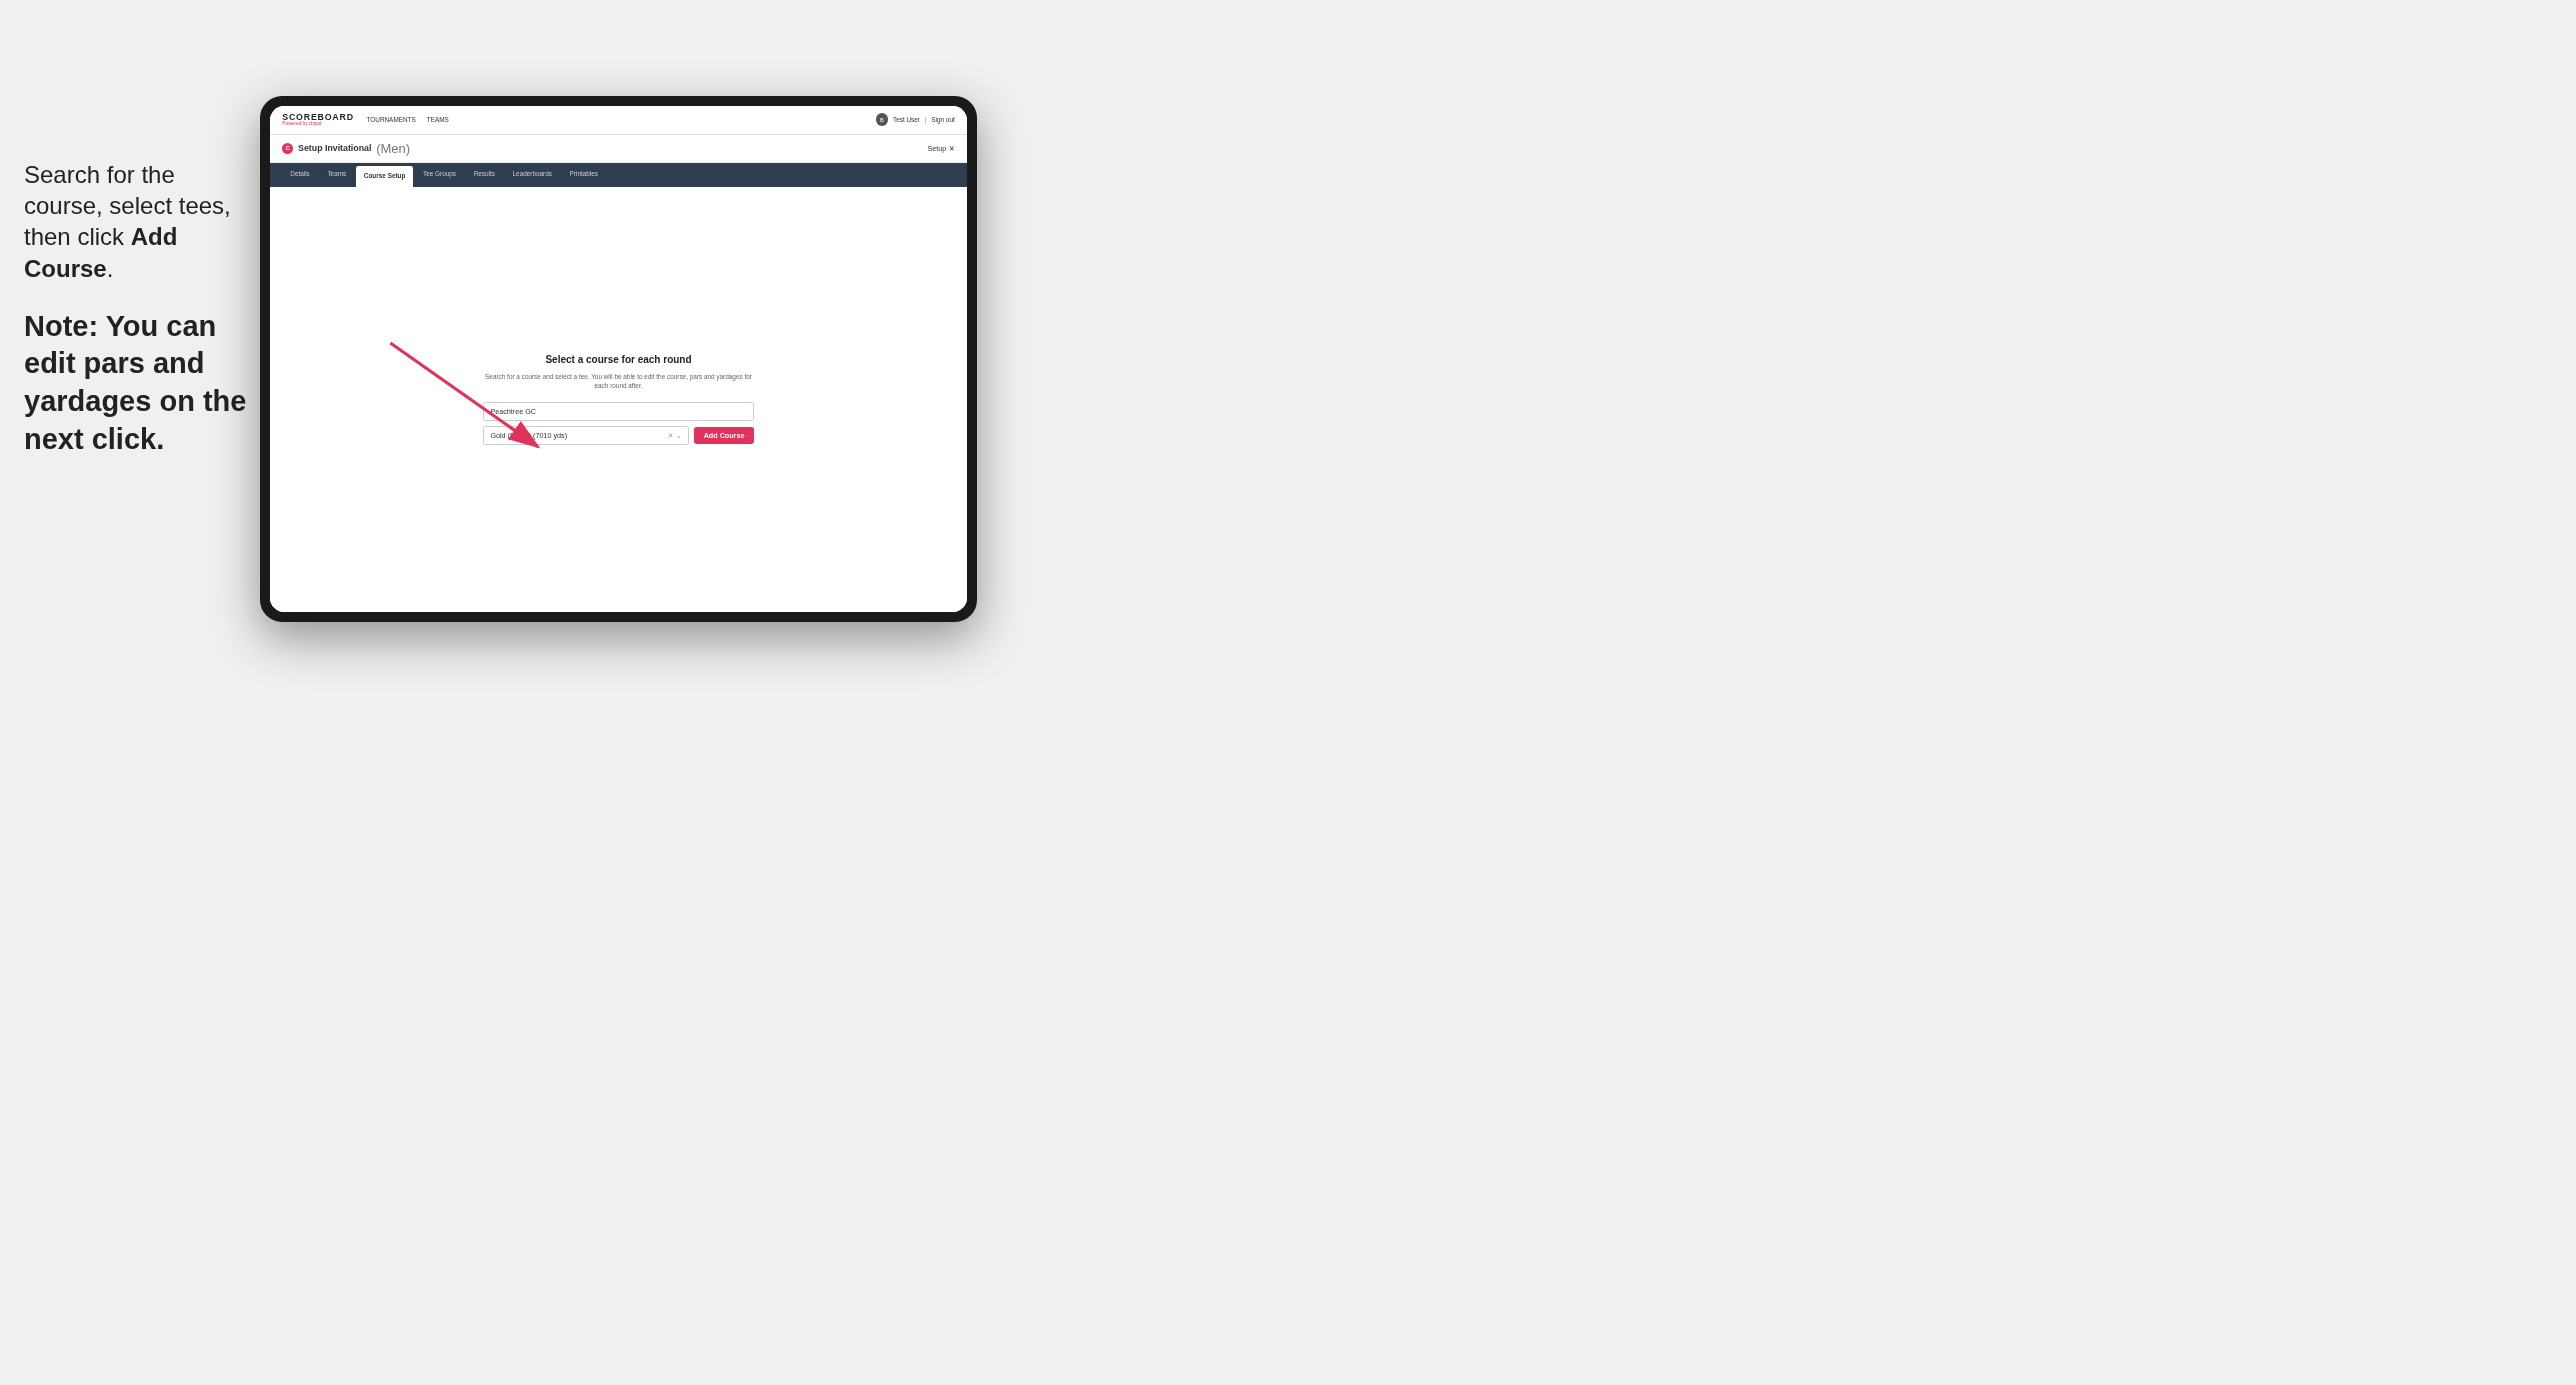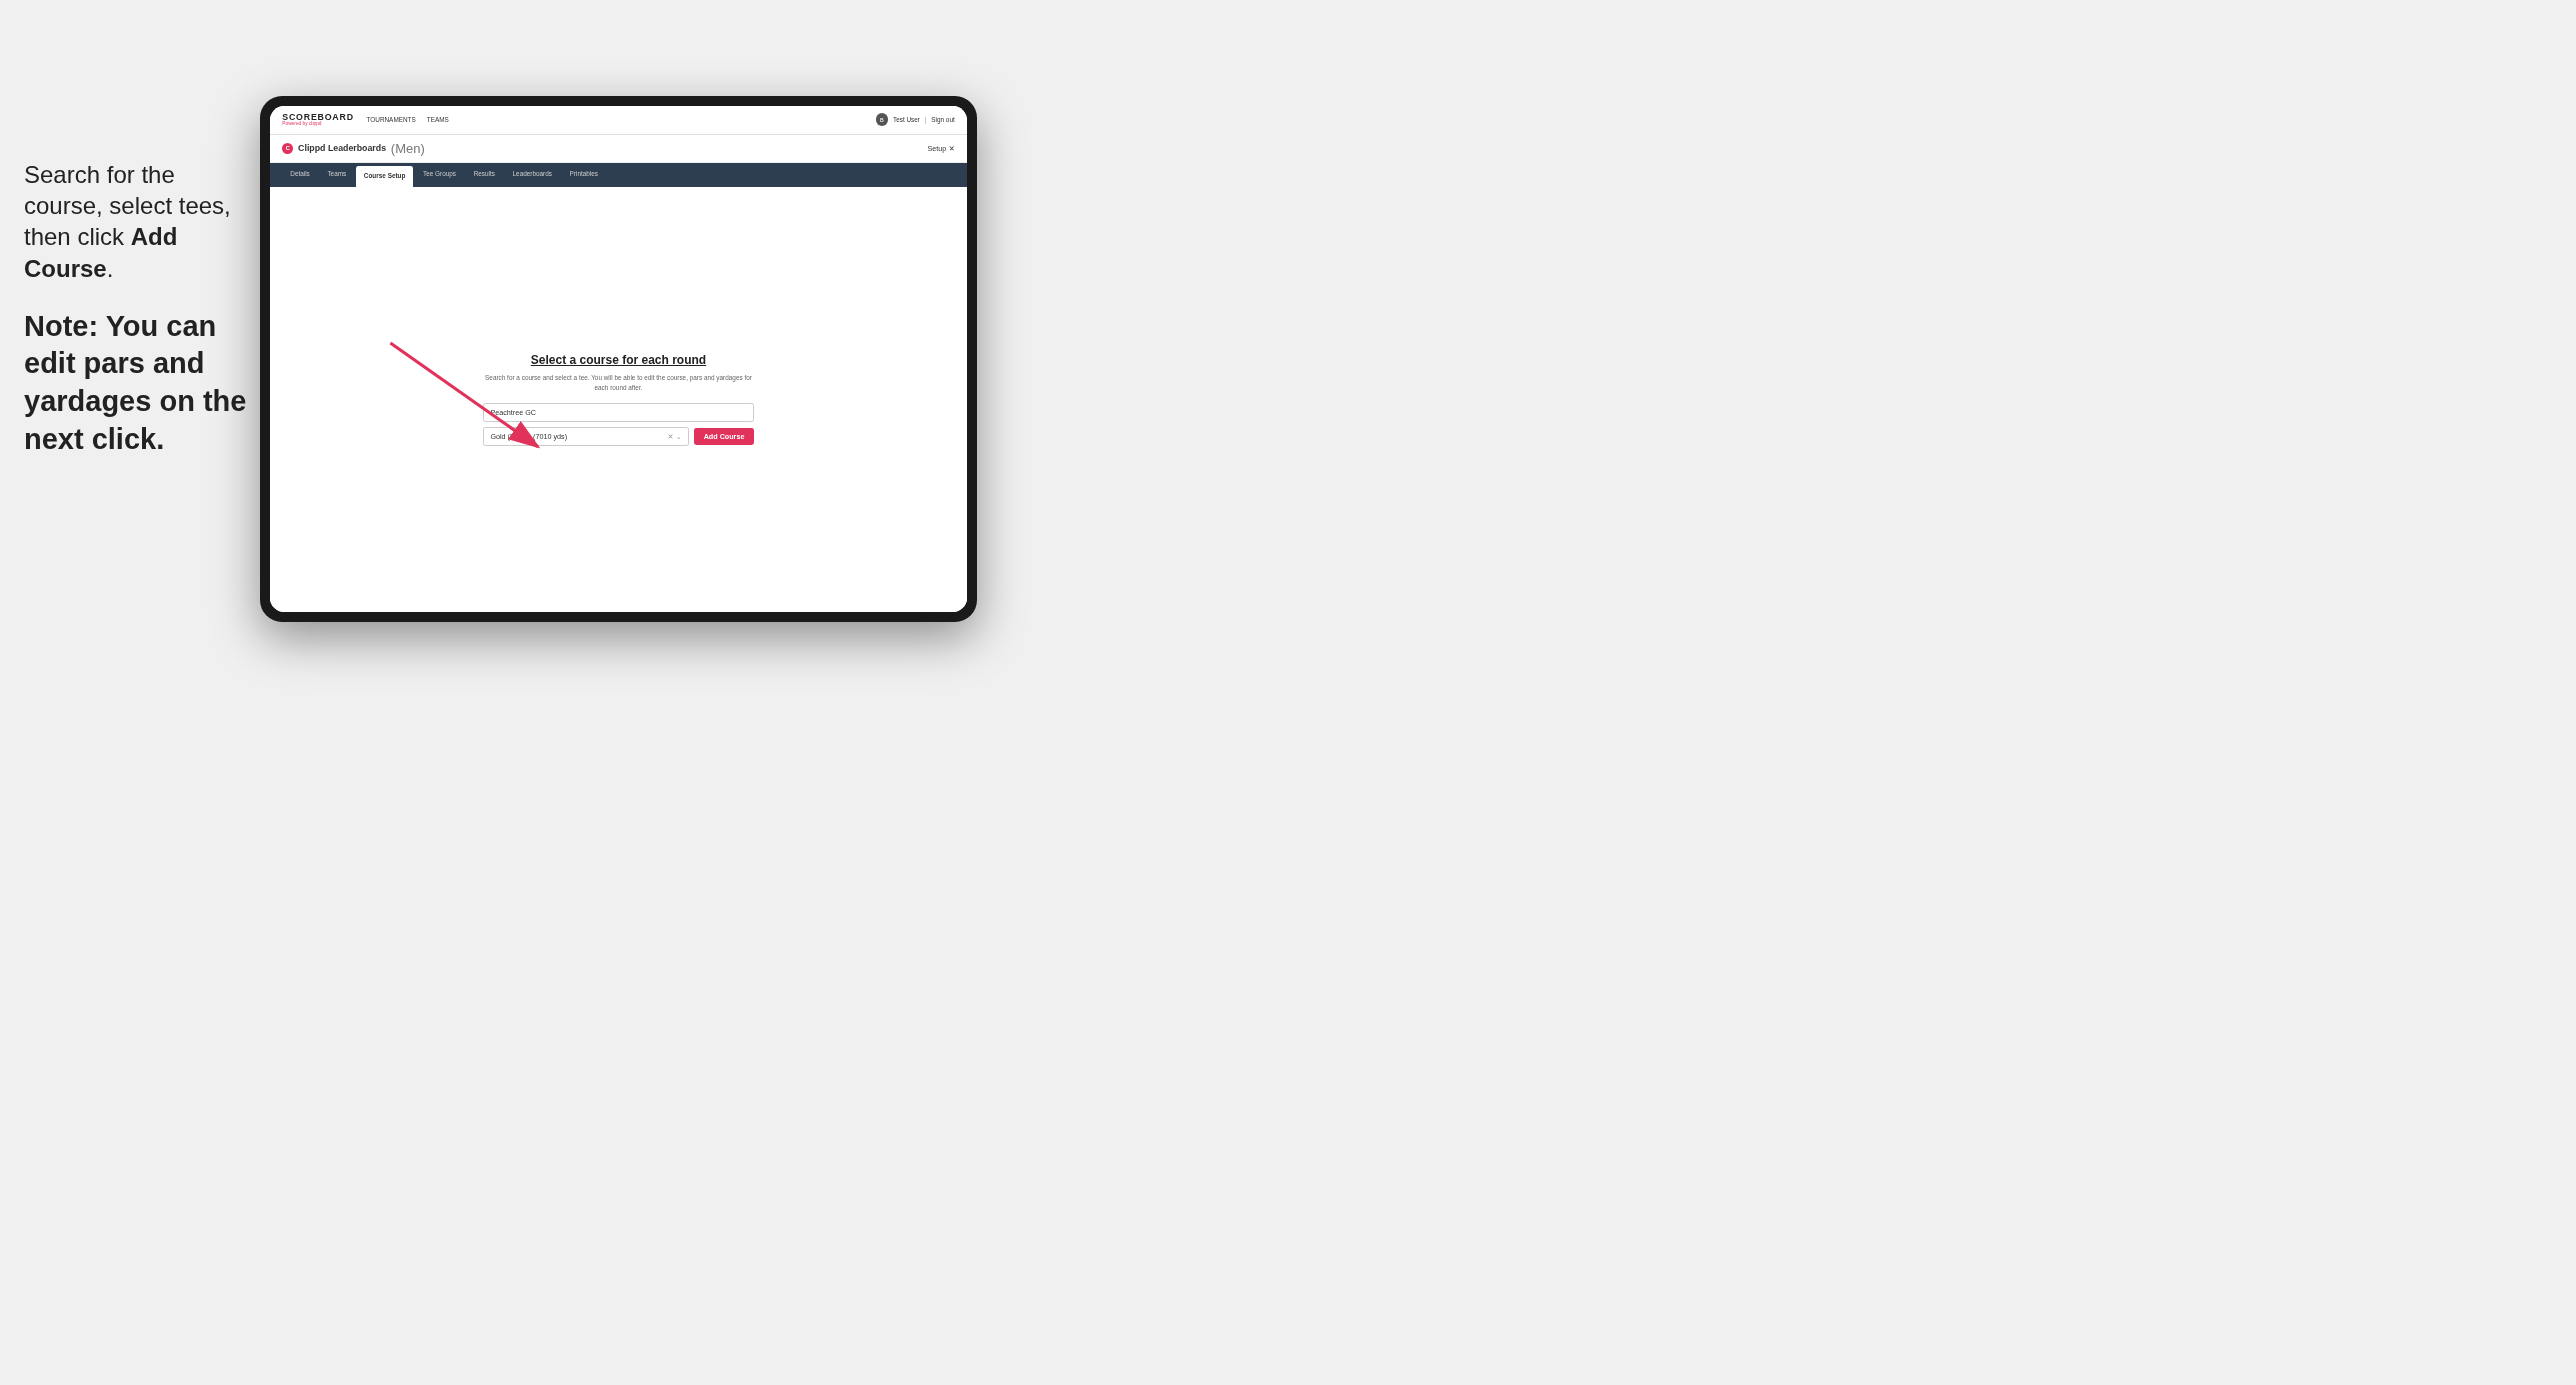--- a/index.html
+++ b/index.html
@@ -195,25 +195,24 @@
       flex-direction: column;
       align-items: center;
       justify-content: center;
       padding: 16px;
     }
     .course-select-box {
       text-align: center;
       width: 271px;
     }
     .course-select-title {
-      font-size: 12px;
+      font-size: 10px;
       font-weight: 600;
       color: #222;
       margin-bottom: 6.4px;
-      text-decoration: underline;
     }
     .course-select-desc {
       font-size: 6.4px;
       color: #666;
       line-height: 1.5;
       margin-bottom: 11px;
     }
     .course-search-input {
       width: 100%;
       border: 0.8px solid #ccc;
@@ -302,21 +301,21 @@
         <div class="user-avatar">B</div>
         <span>Test User</span>
         <span class="divider-v">|</span>
         <span class="sign-out">Sign out</span>
       </div>
     </div>
 
     <div class="tournament-header">
       <div class="tournament-title">
         <div class="t-icon">C</div>
-        <span>Clippd Leaderboards</span>
+        <span>Setup Invitational</span>
         <span class="t-subtitle">(Men)</span>
       </div>
       <div class="cancel-btn">
         <span>Setup</span>
         <span>✕</span>
       </div>
     </div>
 
     <div class="tab-nav">
       <div class="tab-item">Details</div>

